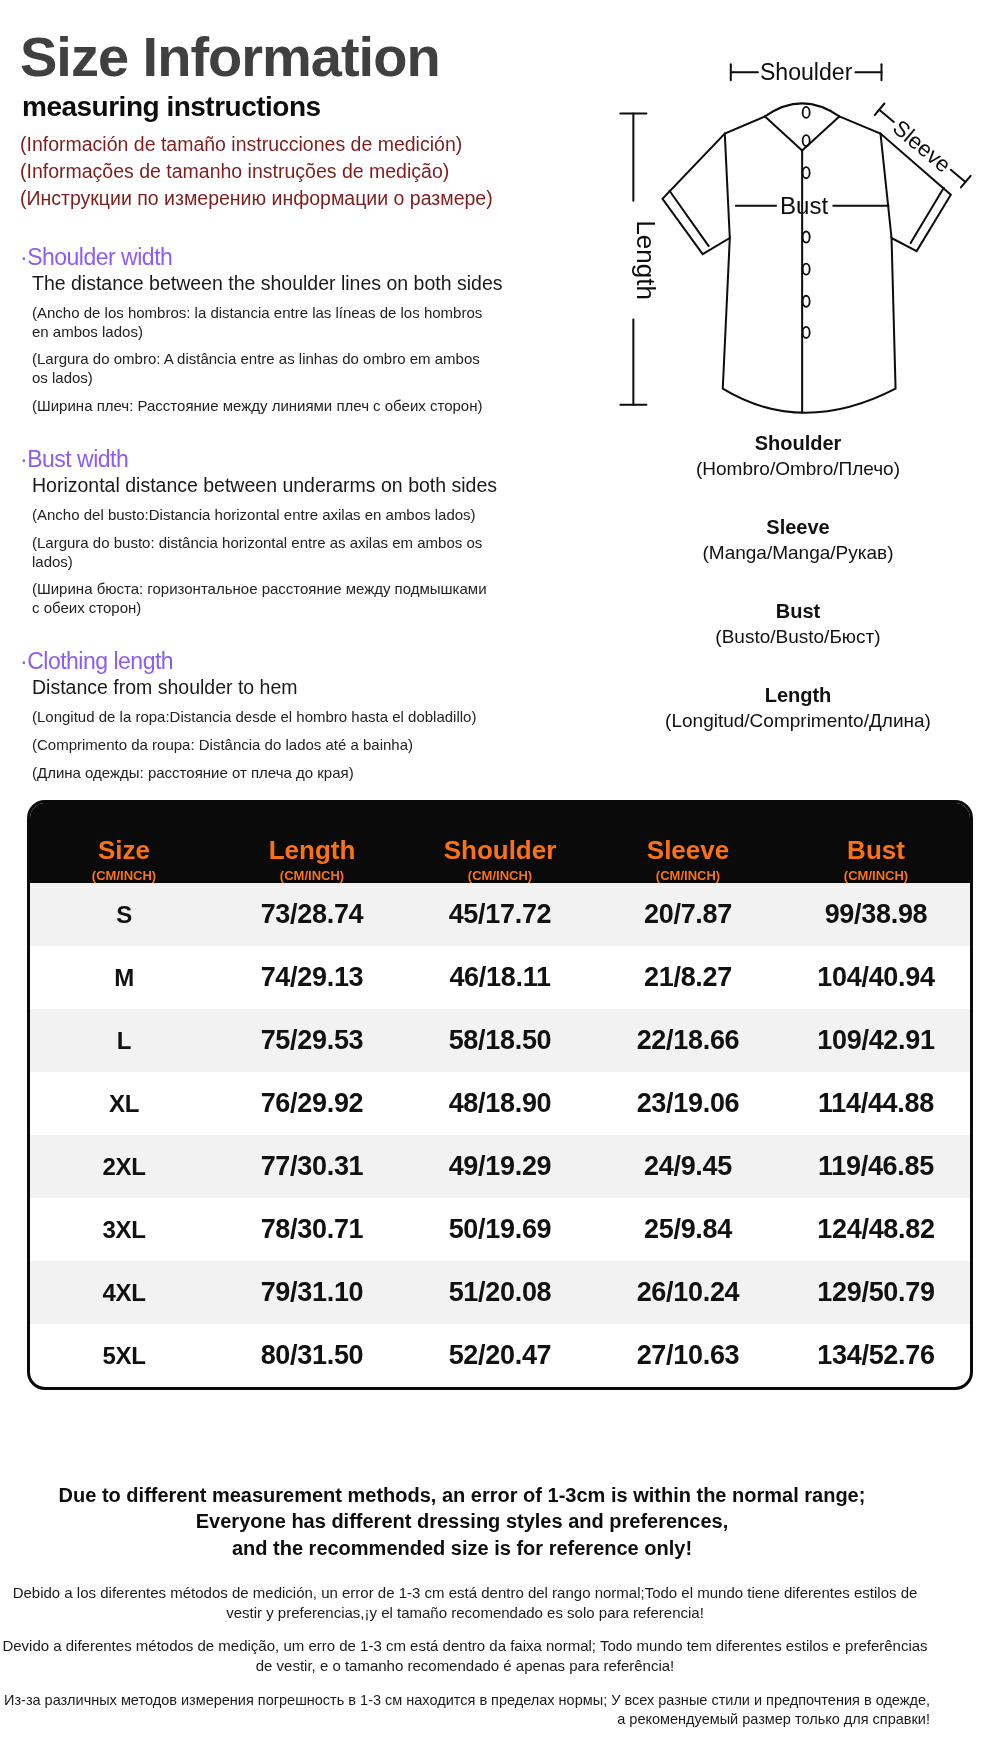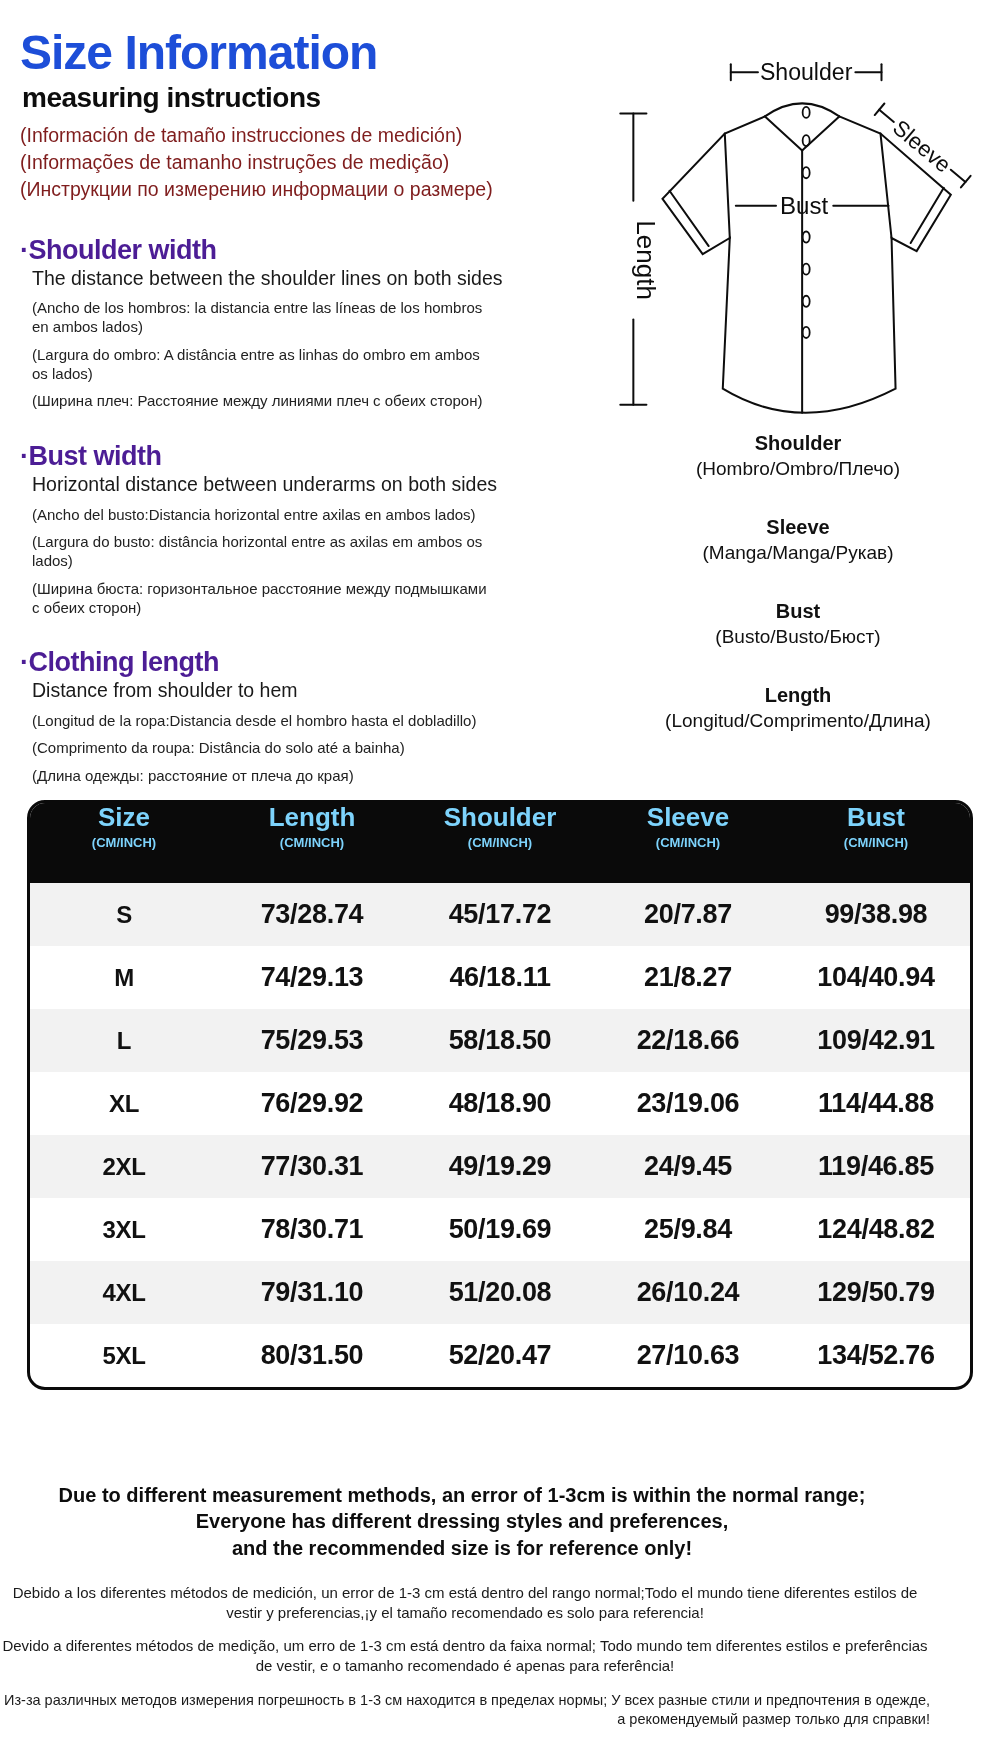--- a/index.html
+++ b/index.html
@@ -4,43 +4,43 @@
 <style>
   * { margin:0; padding:0; box-sizing:border-box; }
   html,body { background:#ffffff; }
   body {
     width:1000px; height:1737px; position:relative; overflow:hidden;
     font-family:"Liberation Sans","DejaVu Sans",sans-serif; color:#111;
   }
 
   
   .left-col { position:absolute; left:20px; top:28px; width:535px; }
-  .main-title { font-size:48px; font-weight:bold; letter-spacing:-1px; line-height:1.05; color:#1d4ed8; }
+  .main-title { font-size:56px; font-weight:bold; letter-spacing:-1px; line-height:1.05; color:#404040; }
   .sub-title  { font-size:28px; font-weight:bold; letter-spacing:-0.5px; margin:4px 0 8px 2px; color:#0d0d0d; }
   .title-trans p { font-size:19.5px; line-height:1.38; color:#7f1d1d; }
 
   .section { margin-top:30px; }
-  .section h3 { font-size:27px; font-weight:bold; letter-spacing:-0.5px; color:#4c1d95; }
+  .section h3 { font-size:23px; font-weight:normal; letter-spacing:-0.5px; color:#8b5cf6; }
   .section .desc { font-size:19.5px; line-height:1.25; padding-left:12px; color:#1a1a1a; }
   .section .trans { font-size:15px; line-height:1.25; padding-left:12px; margin-top:9px; width:478px; color:#222; }
 
   
   .diagram-wrap { position:absolute; left:558px; top:40px; width:432px; height:392px; }
   .legend { position:absolute; left:558px; top:430px; width:480px; text-align:center; }
   .legend .group { margin-bottom:32px; }
   .legend .name { font-size:20px; font-weight:bold; line-height:26px; }
   .legend .tr   { font-size:19px; line-height:26px; }
 
   
   .size-table {
     position:absolute; left:27px; top:800px; width:946px; height:590px;
     border:3px solid #0a0a0a; border-radius:18px; overflow:hidden;
     display:flex; flex-direction:column; background:#fff;
   }
-  .t-header { background:#0a0a0a; color:#7dd3fc; display:flex; height:80px; align-items:flex-start; }
+  .t-header { background:#0a0a0a; color:#f97316; display:flex; height:80px; align-items:flex-end; }
   .t-header .cell { width:20%; text-align:center; }
   .t-header .lbl { font-size:26px; font-weight:bold; line-height:1.15; }
   .t-header .unit { font-size:13px; font-weight:bold; margin-top:2px; }
   .t-body { flex:1; display:flex; flex-direction:column; }
   .t-row { flex:1; display:flex; align-items:center; }
   .t-row:nth-child(odd) { background:#f2f2f2; }
   .t-row .cell { width:20%; text-align:center; font-weight:bold; font-size:27px; letter-spacing:-0.3px; }
   .t-row .cell.size { font-size:24px; }
 
   
@@ -78,21 +78,21 @@
     <div class="desc">Horizontal distance between underarms on both sides</div>
     <p class="trans">(Ancho del busto:Distancia horizontal entre axilas en ambos lados)</p>
     <p class="trans">(Largura do busto: distância horizontal entre as axilas em ambos os lados)</p>
     <p class="trans">(Ширина бюста: горизонтальное расстояние между подмышками с обеих сторон)</p>
   </div>
 
   <div class="section">
     <h3>·Clothing length</h3>
     <div class="desc">Distance from shoulder to hem</div>
     <p class="trans">(Longitud de la ropa:Distancia desde el hombro hasta el dobladillo)</p>
-    <p class="trans">(Comprimento da roupa: Distância do solo até a bainha)</p>
+    <p class="trans">(Comprimento da roupa: Distância do lados até a bainha)</p>
     <p class="trans">(Длина одежды: расстояние от плеча до края)</p>
   </div>
 </div>
 
 <div class="diagram-wrap">
   <svg width="432" height="392" viewBox="0 0 430 390">
     <g stroke="#0d0d0d" stroke-width="2" fill="none" stroke-linecap="round">
 
       <g>
         <line x1="172" y1="24" x2="172" y2="40"></line>

